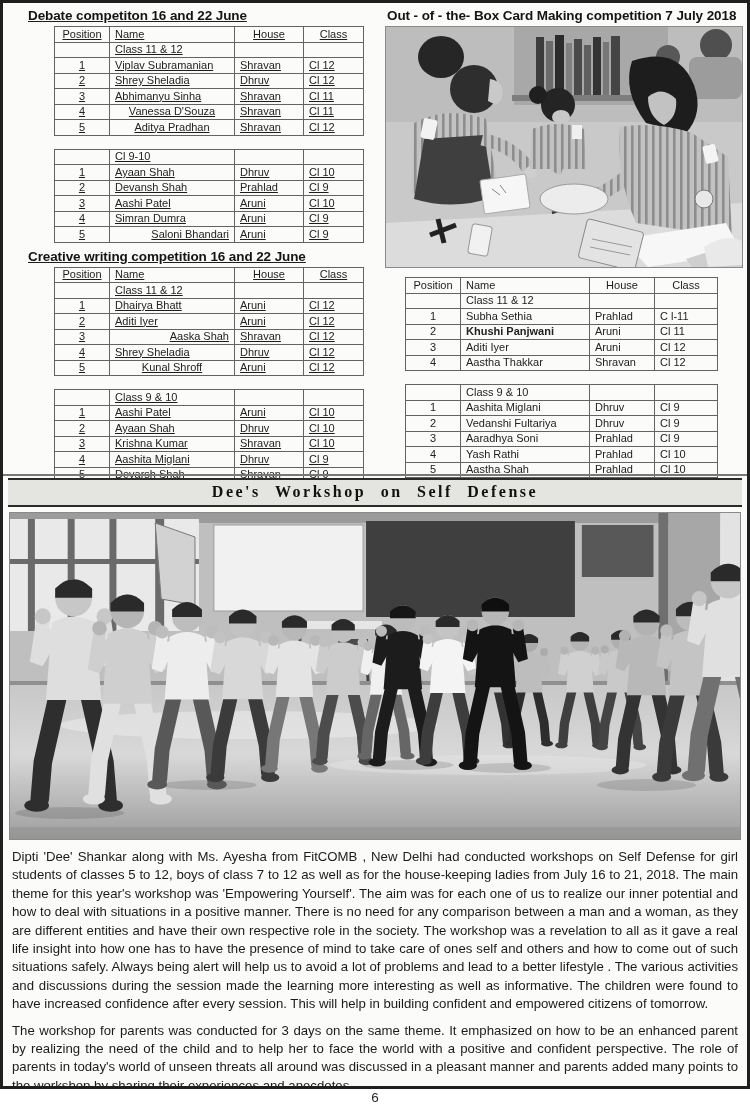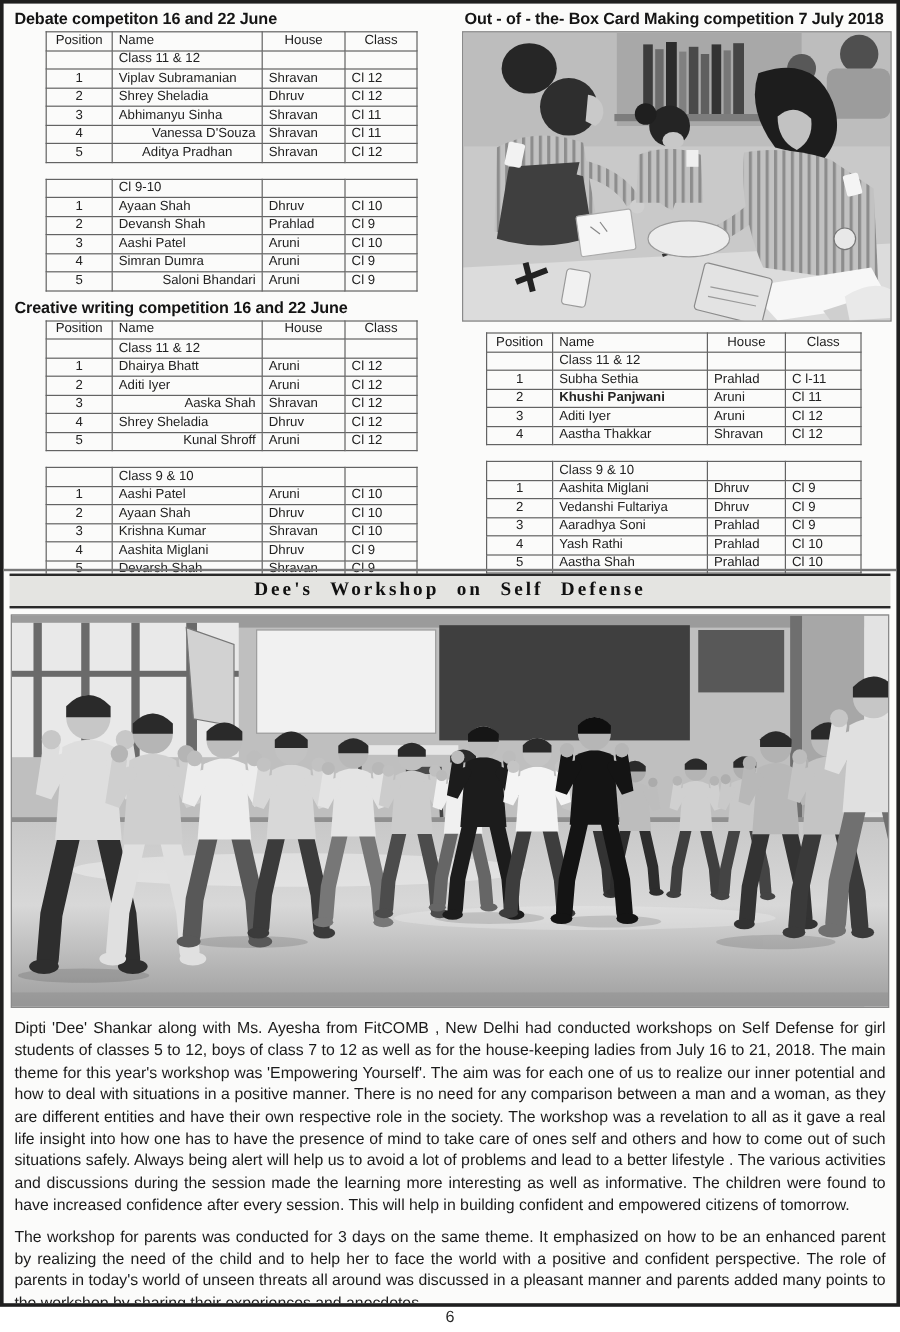--- a/index.html
+++ b/index.html
@@ -8,21 +8,21 @@
     background:#ffffff;
     font-family:"Liberation Sans", sans-serif;
     color:#1d1d1d;
     -webkit-font-smoothing:antialiased;
   }
   .frame{
     position:absolute;left:0;top:0;width:744px;height:1083px;
     border:3px solid #1f1f1f;background:#fbfbfa;overflow:hidden;
   }
   .col{position:absolute;top:3px;}
-  .col-left{left:7px;width:366px;}
+  .col-left{left:23px;width:366px;text-decoration:underline;}
   .col-right{left:378px;width:364px;}
   h2.section-title{
     font-size:13.5px;font-weight:700;margin:2px 0 3px 2px;color:#141414;
     letter-spacing:-0.1px;white-space:nowrap;
   }
   table.results{
     border-collapse:collapse;table-layout:fixed;
     margin-left:28px;font-size:11px;color:#222;background:#fbfbfa;
   }
   .col-right table.results{margin-left:24px;}
@@ -98,21 +98,21 @@
             <td style="text-align: left;">Cl 12</td>
           </tr>
           <tr>
             <td style="text-align: center;">3</td>
             <td style="text-align: left;">Abhimanyu Sinha</td>
             <td style="text-align: left;">Shravan</td>
             <td style="text-align: left;">Cl 11</td>
           </tr>
           <tr>
             <td style="text-align: center;">4</td>
-            <td style="text-align: right;">Vanessa D'Souza</td>
+            <td style="text-align: center;">Vanessa D'Souza</td>
             <td style="text-align: left;">Shravan</td>
             <td style="text-align: left;">Cl 11</td>
           </tr>
           <tr>
             <td style="text-align: center;">5</td>
             <td style="text-align: center;">Aditya Pradhan</td>
             <td style="text-align: left;">Shravan</td>
             <td style="text-align: left;">Cl 12</td>
           </tr>
         </tbody>
@@ -208,21 +208,21 @@
             <td style="text-align: left;">Cl 12</td>
           </tr>
           <tr>
             <td style="text-align: center;">4</td>
             <td style="text-align: left;">Shrey Sheladia</td>
             <td style="text-align: left;">Dhruv</td>
             <td style="text-align: left;">Cl 12</td>
           </tr>
           <tr>
             <td style="text-align: center;">5</td>
-            <td style="text-align: right;">Kunal Shroff</td>
+            <td style="text-align: center;">Kunal Shroff</td>
             <td style="text-align: left;">Aruni</td>
             <td style="text-align: left;">Cl 12</td>
           </tr>
         </tbody>
     </table>
 
     <table class="results cont">
       <colgroup>
           <col style="width:55px">
           <col style="width:125px">

